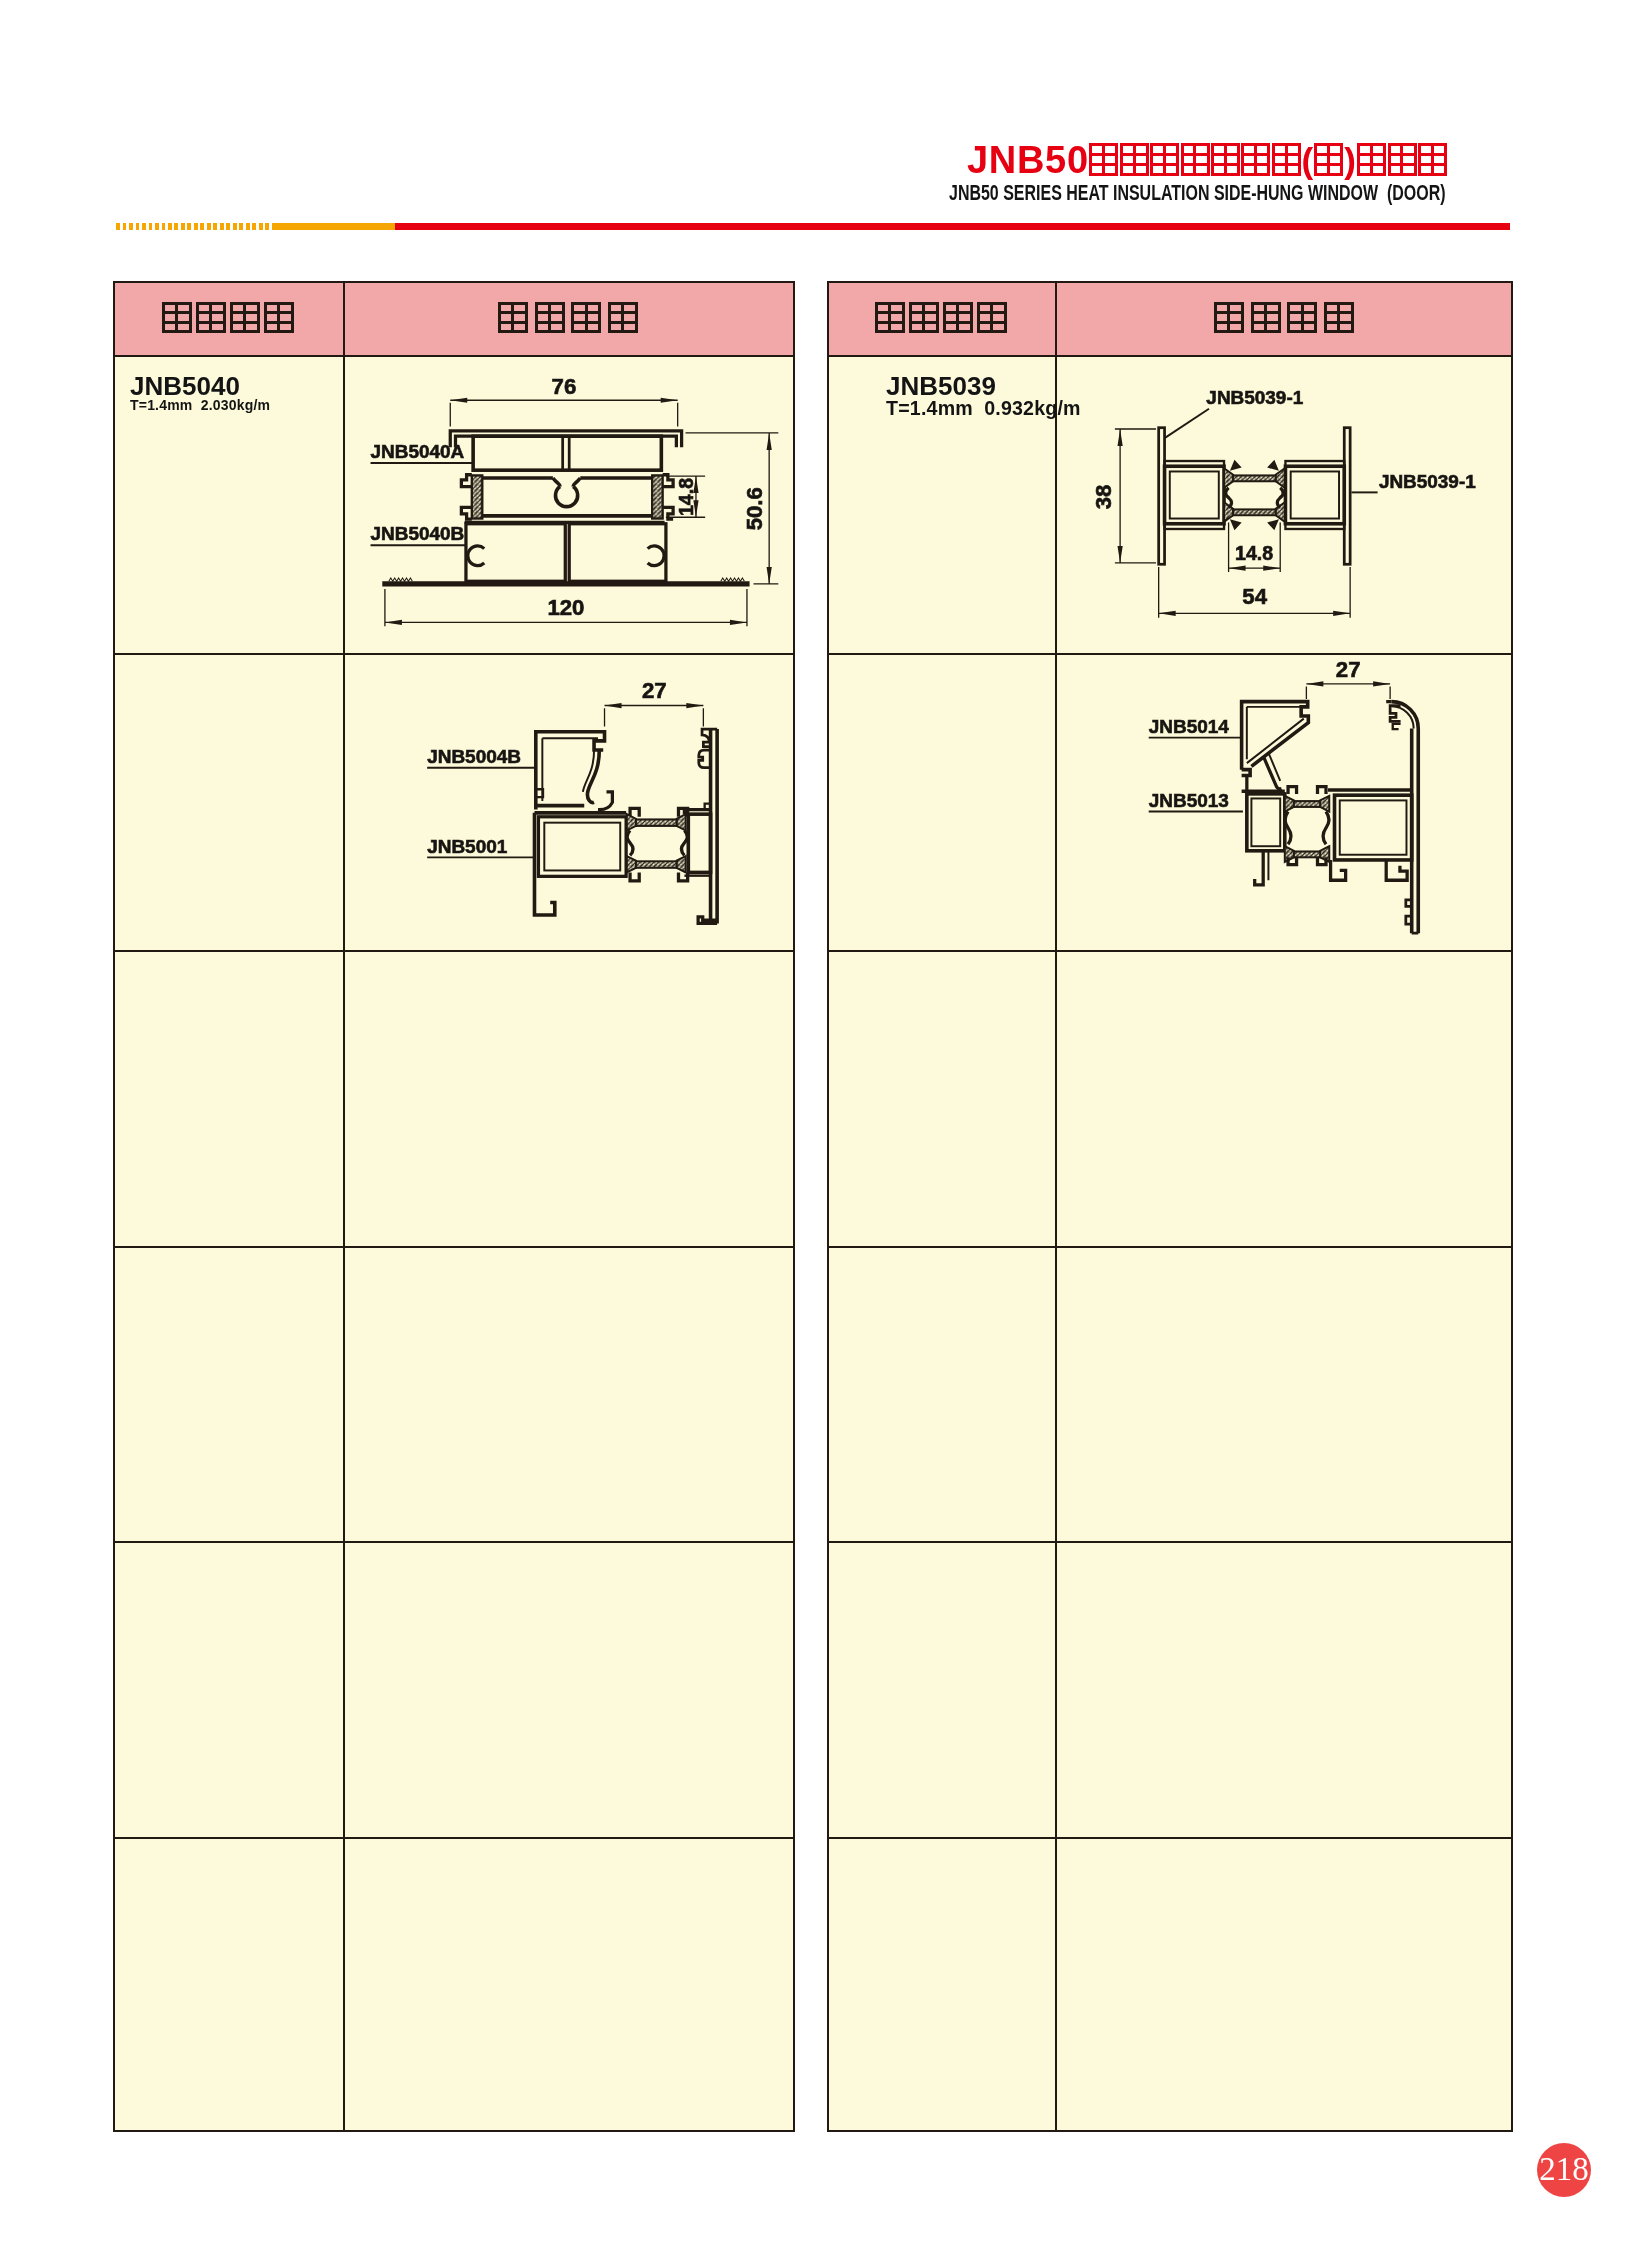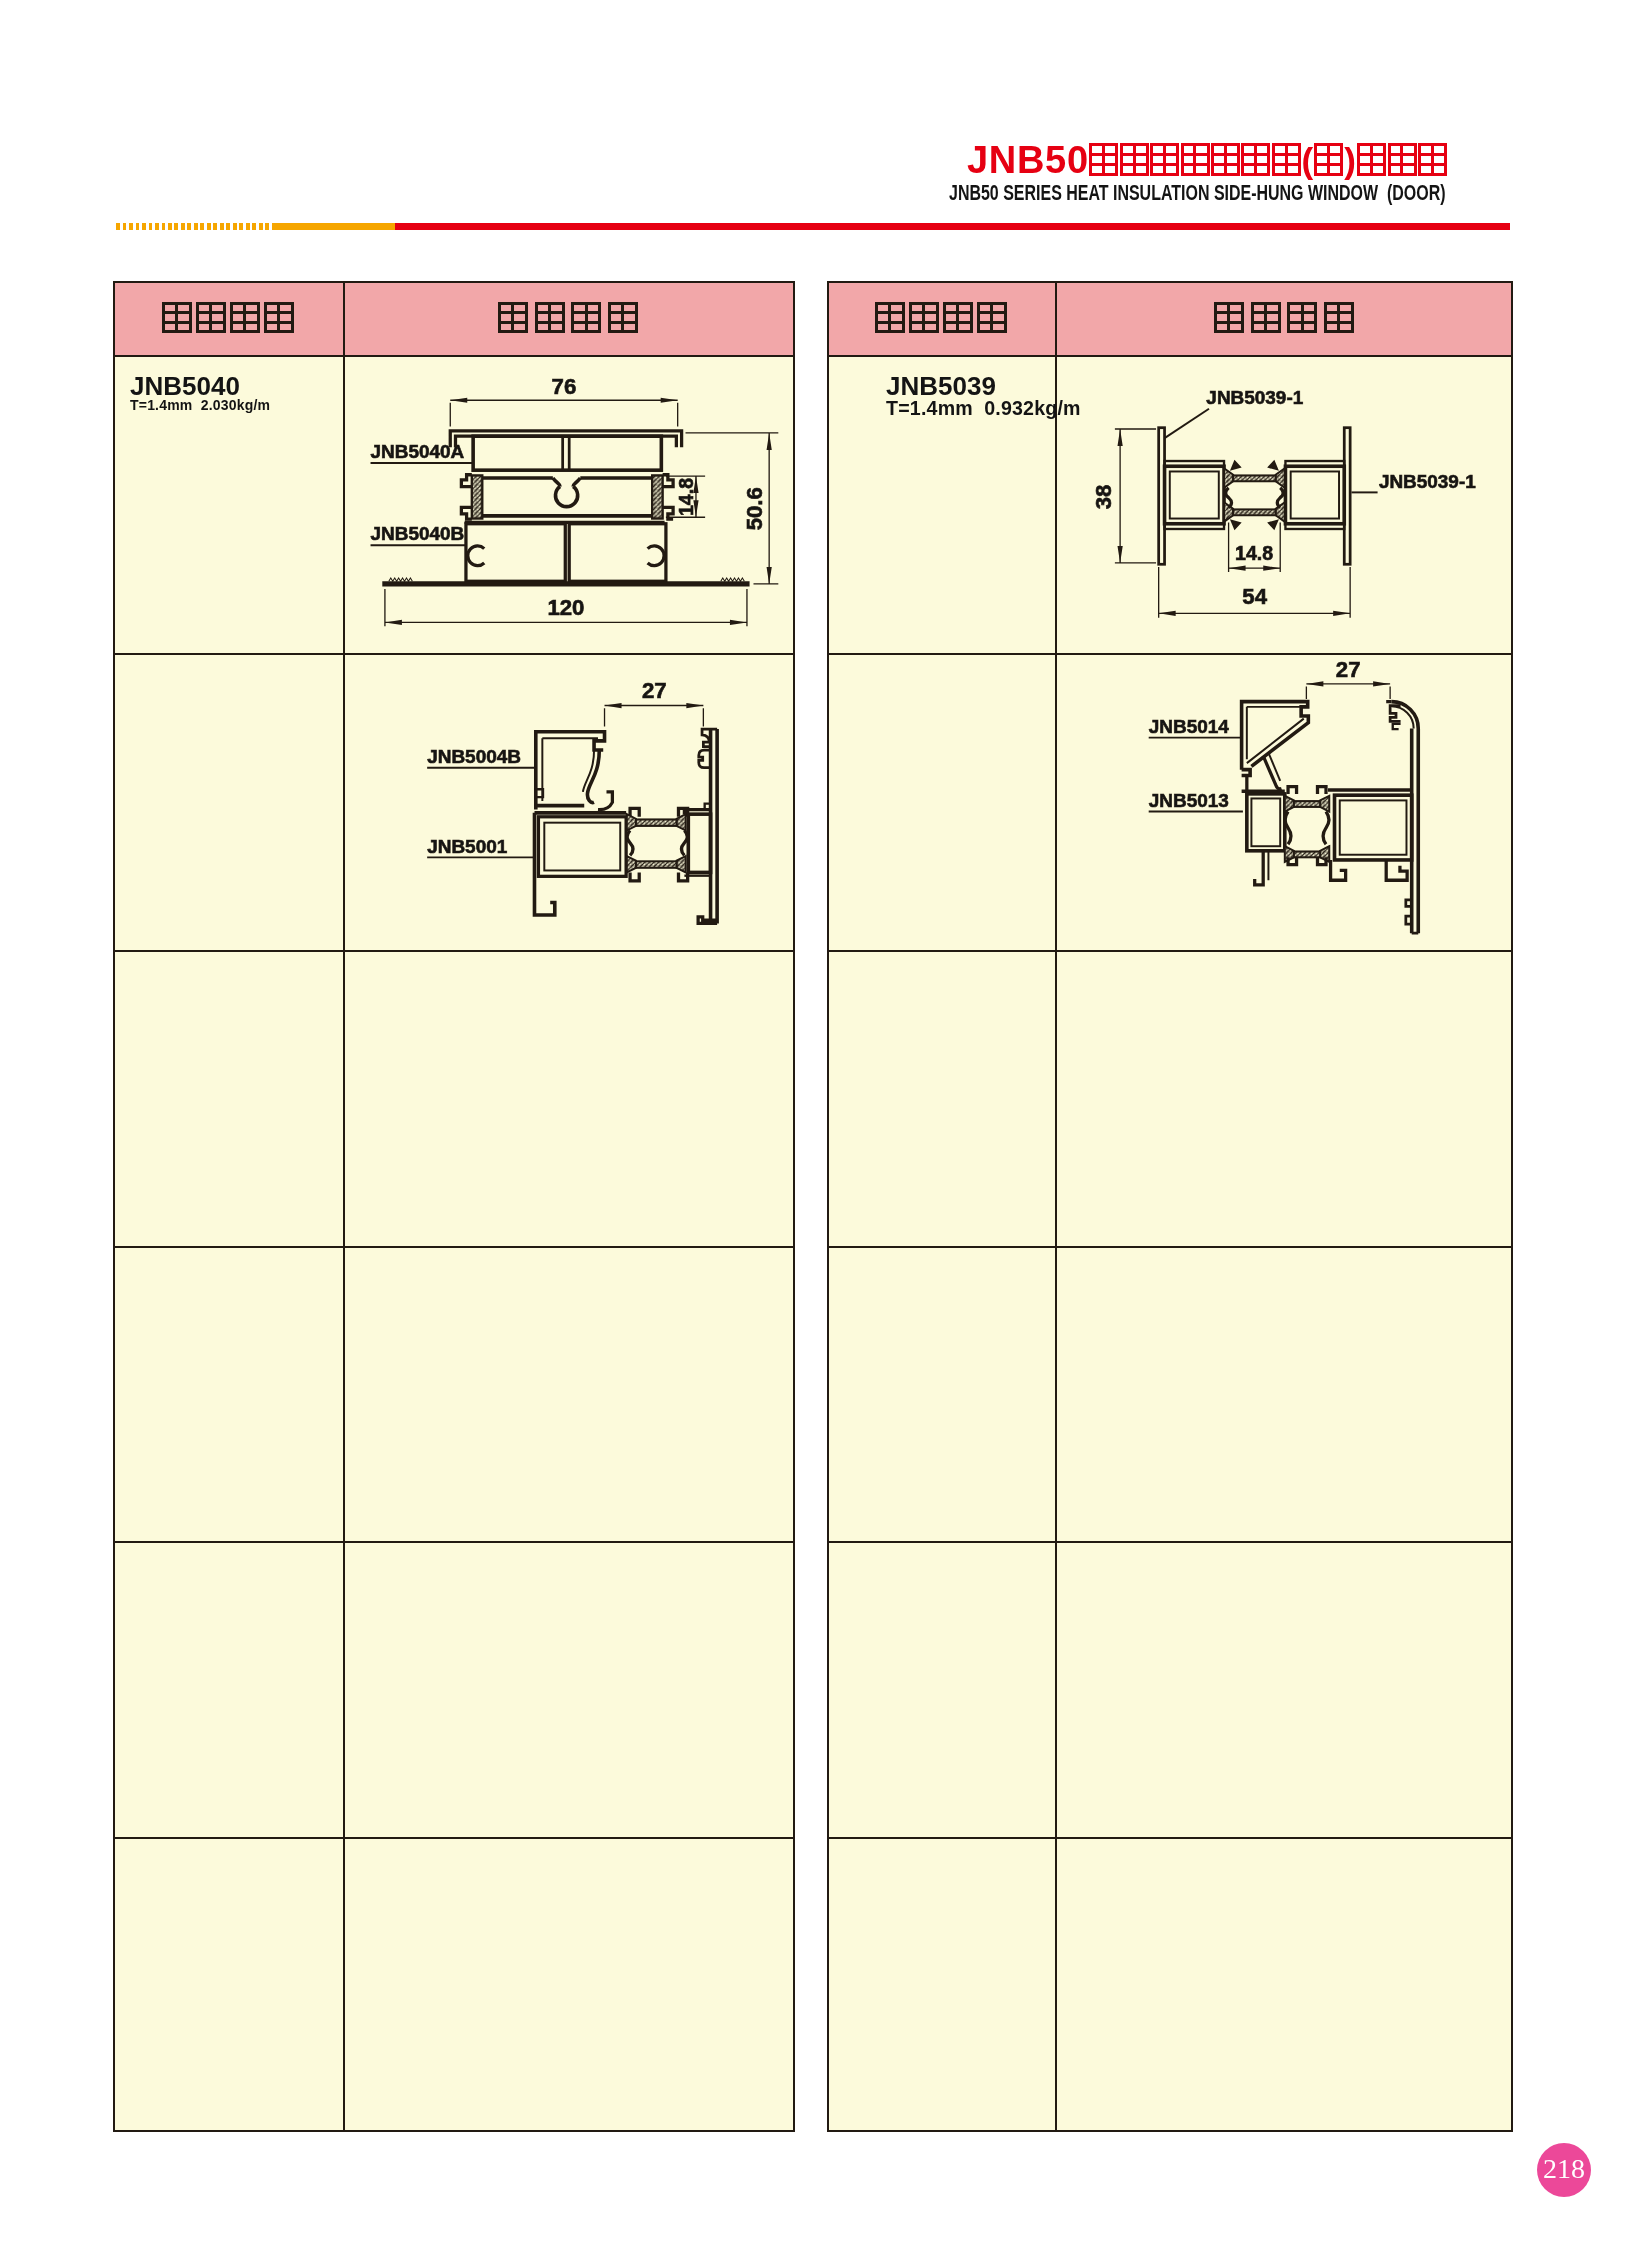--- a/index.html
+++ b/index.html
@@ -310,14 +310,14 @@
 <path d="M2126,1072 A41,41 0 0 1 2167,1113 V1426 M2157,1113 V1426" stroke-width="5.5"></path>
 <path d="M2126,1079 A34,34 0 0 1 2160,1113" stroke-width="3"></path>
 <path d="M2126,1072 h-8" stroke-width="5"></path>
 
 <path d="M2140,1078 h-16 v12 h9 v6 h-9 v6 h16" stroke-width="4.2"></path>
 <path d="M2140,1106 h-12 v8 h9" stroke-width="3.6"></path>
 
 <path d="M2157,1375 h-9 v10 h9 M2157,1400 h-9 v12 h9 M2157,1426 h10" stroke-width="4.2"></path>
 </svg>
 
-<div class="abs" style="left:1537px;top:2143px;width:54px;height:54px;border-radius:50%;background:#ec4899;color:#fff;font-family:'Liberation Serif',serif;font-size:28px;text-align:center;line-height:52px;">218</div>
+<div class="abs" style="left:1537px;top:2143px;width:54px;height:54px;border-radius:50%;background:#ef4444;color:#fff;font-family:'Liberation Serif',serif;font-size:33px;text-align:center;line-height:52px;">218</div>
 
 
 </body></html>

